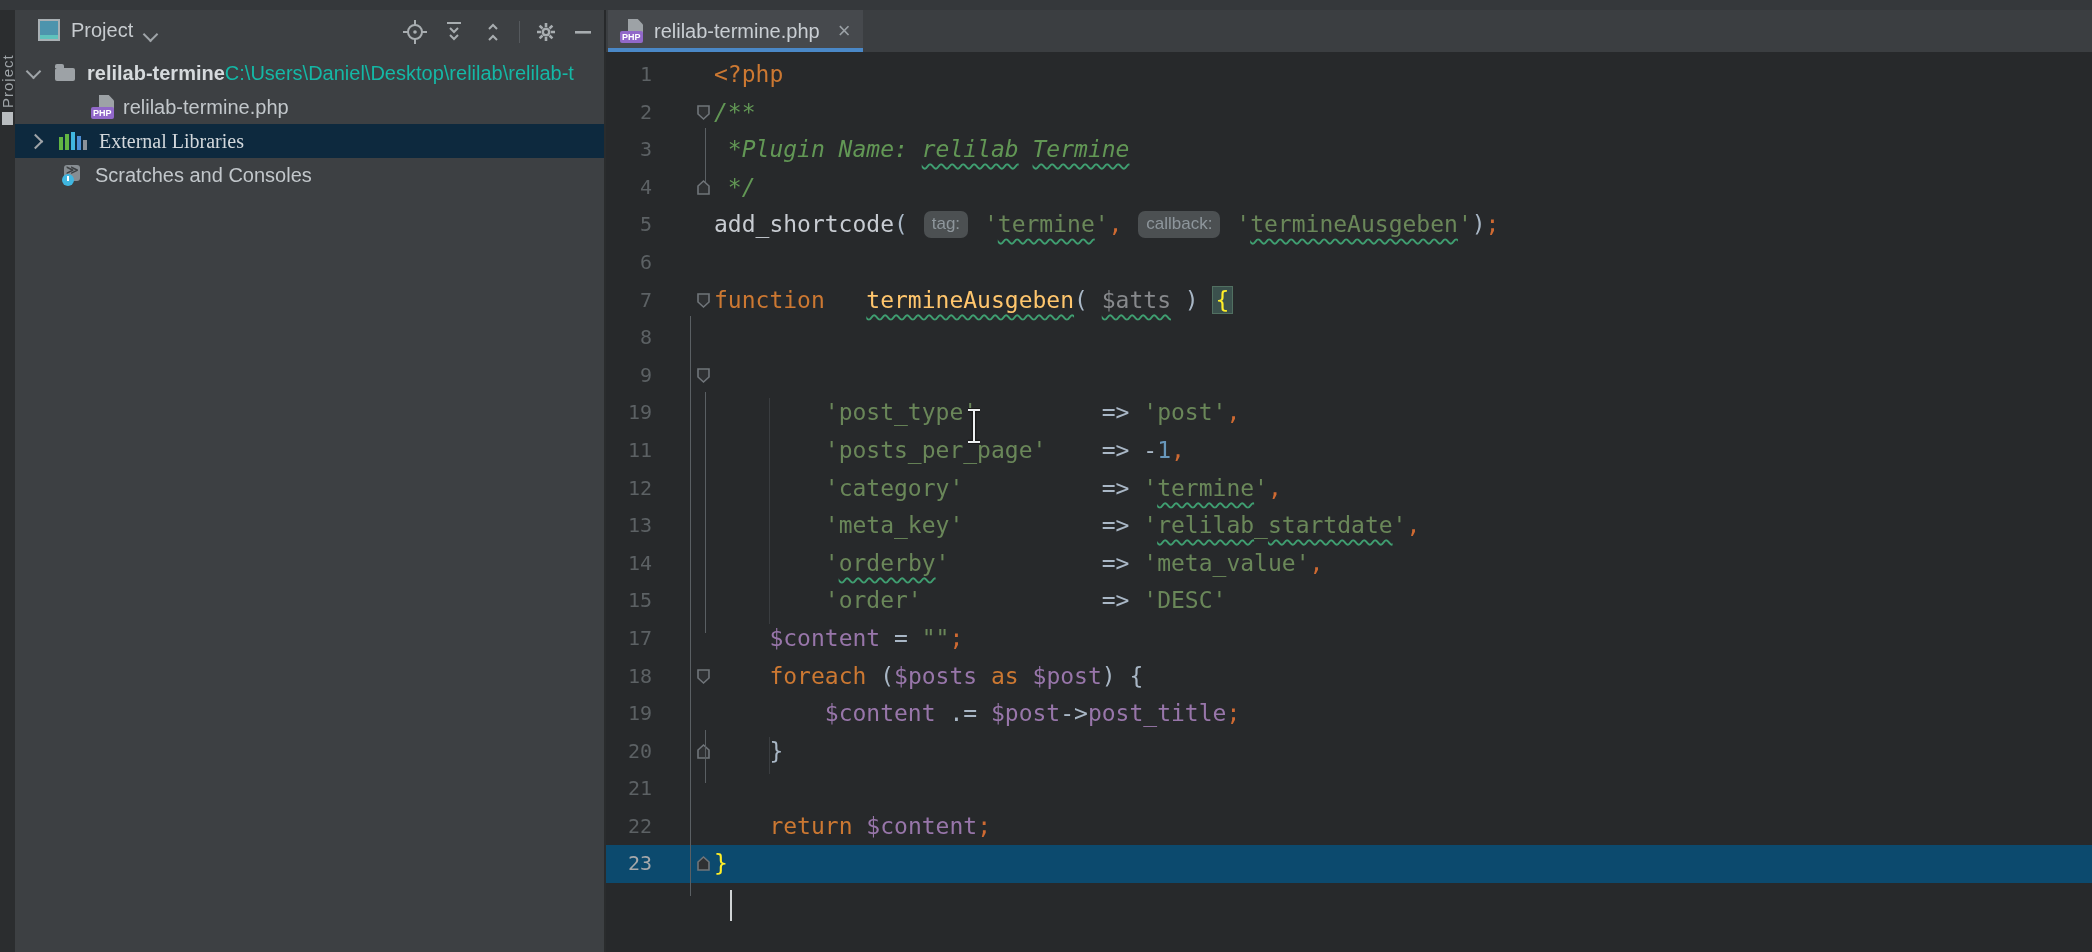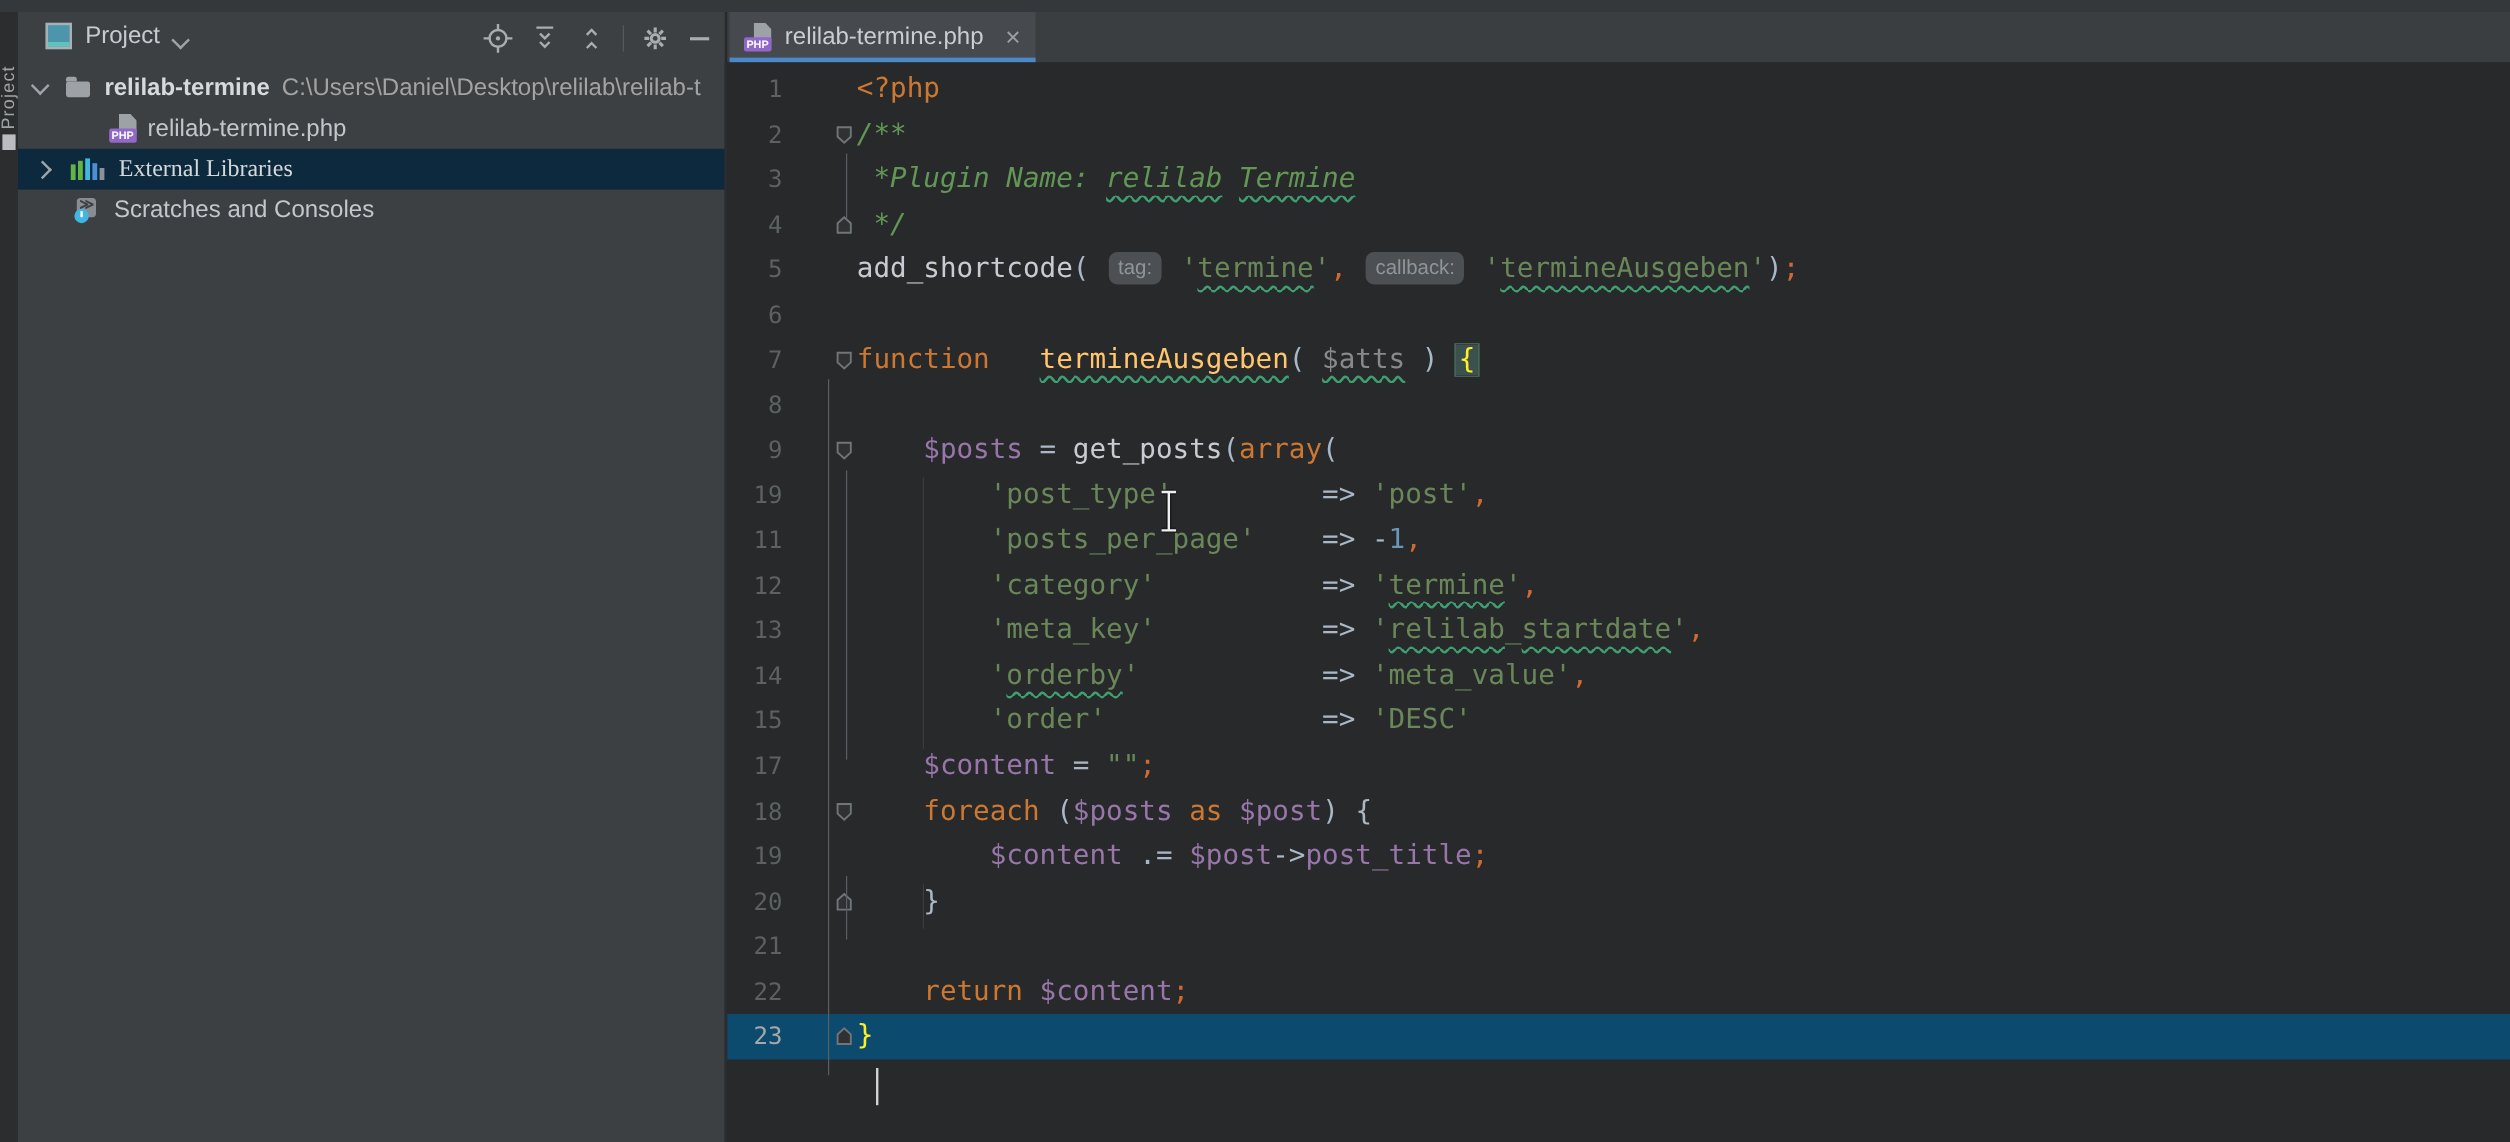--- a/index.html
+++ b/index.html
@@ -22,21 +22,21 @@
   .chev{display:inline-block;width:9px;height:9px;border-right:2px solid #9FA4A8;border-bottom:2px solid #9FA4A8;transform:rotate(45deg);}
   .chev.right{transform:rotate(-45deg);}
   .picons{position:absolute;right:10px;top:8px;display:flex;gap:13px;align-items:center;height:28px;}
   .picons svg{display:block;}
   .isep{width:1px;height:22px;background:#55595D;}
   .tree{position:absolute;left:0;top:46px;right:0;}
   .trow{position:relative;height:34px;display:flex;align-items:center;white-space:nowrap;
         font-size:20px;color:#C2C7CB;}
   .trow.sel{background:var(--sel,#0D293E);}
   .tlabel-bold{font-weight:bold;color:#D6DADD;}
-  .tpath{margin-left:10px;color:#a3a3a3;}
+  .tpath{color:#14b8a6;}
   .folder{width:20px;height:13px;background:#9DA2A6;border-radius:2px;position:relative;margin-top:3px;}
   .folder:before{content:"";position:absolute;top:-4px;left:0;width:9px;height:4px;background:#9DA2A6;border-radius:2px 2px 0 0;}
   
   .phpfile{position:relative;width:24px;height:24px;flex:0 0 auto;}
   .phpfile .page{position:absolute;right:1px;top:0;width:15px;height:16px;background:#9DA2A6;
       clip-path:polygon(0 0,65% 0,100% 35%,100% 100%,0 100%);}
   .phpfile .badge{position:absolute;left:0;bottom:0;background:#9168C9;color:#fff;
       font-size:9px;font-weight:bold;line-height:12px;padding:0 2px;border-radius:2px;}
   
   .libs{display:flex;align-items:flex-end;gap:2px;height:18px;}
@@ -215,21 +215,20 @@
         </div>
         <div class="crow">
           <span class="lnum">8</span>
           <pre class="code"></pre>
         </div>
         <div class="crow">
           <span class="lnum">9</span>
           <svg width="15" height="17" class="fold">
             <polygon points="2,2 13,2 13,10 7.5,15 2,10" fill="#2F3133" stroke="#70757A" stroke-width="1.6"></polygon>
           </svg>
-          <pre class="code"><span style="color: rgb(169, 183, 198);">    </span><span style="color: rgb(152, 118, 170);">$posts</span><span style="color: rgb(169, 183, 198);"> = </span><span style="color: rgb(200, 204, 210);">get_posts</span><span style="color: rgb(169, 183, 198);">(</span><span style="color: rgb(204, 120, 50);">array</span><span style="color: rgb(169, 183, 198);">(</span></pre>
         </div>
         <div class="crow">
           <span class="lnum">19</span>
           <pre class="code"><span style="color: rgb(169, 183, 198);">        </span><span style="color: rgb(106, 135, 89);">'post_type'</span><span style="color: rgb(169, 183, 198);">         </span><span style="color: rgb(169, 183, 198);">=&gt; </span><span style="color: rgb(106, 135, 89);">'post'</span><span style="color: rgb(207, 106, 50);">,</span></pre>
         </div>
         <div class="crow">
           <span class="lnum">11</span>
           <pre class="code"><span style="color: rgb(169, 183, 198);">        </span><span style="color: rgb(106, 135, 89);">'posts_per_page'</span><span style="color: rgb(169, 183, 198);">    </span><span style="color: rgb(169, 183, 198);">=&gt; </span><span style="color: rgb(169, 183, 198);">-</span><span style="color: rgb(104, 151, 187);">1</span><span style="color: rgb(207, 106, 50);">,</span></pre>
         </div>
         <div class="crow">

